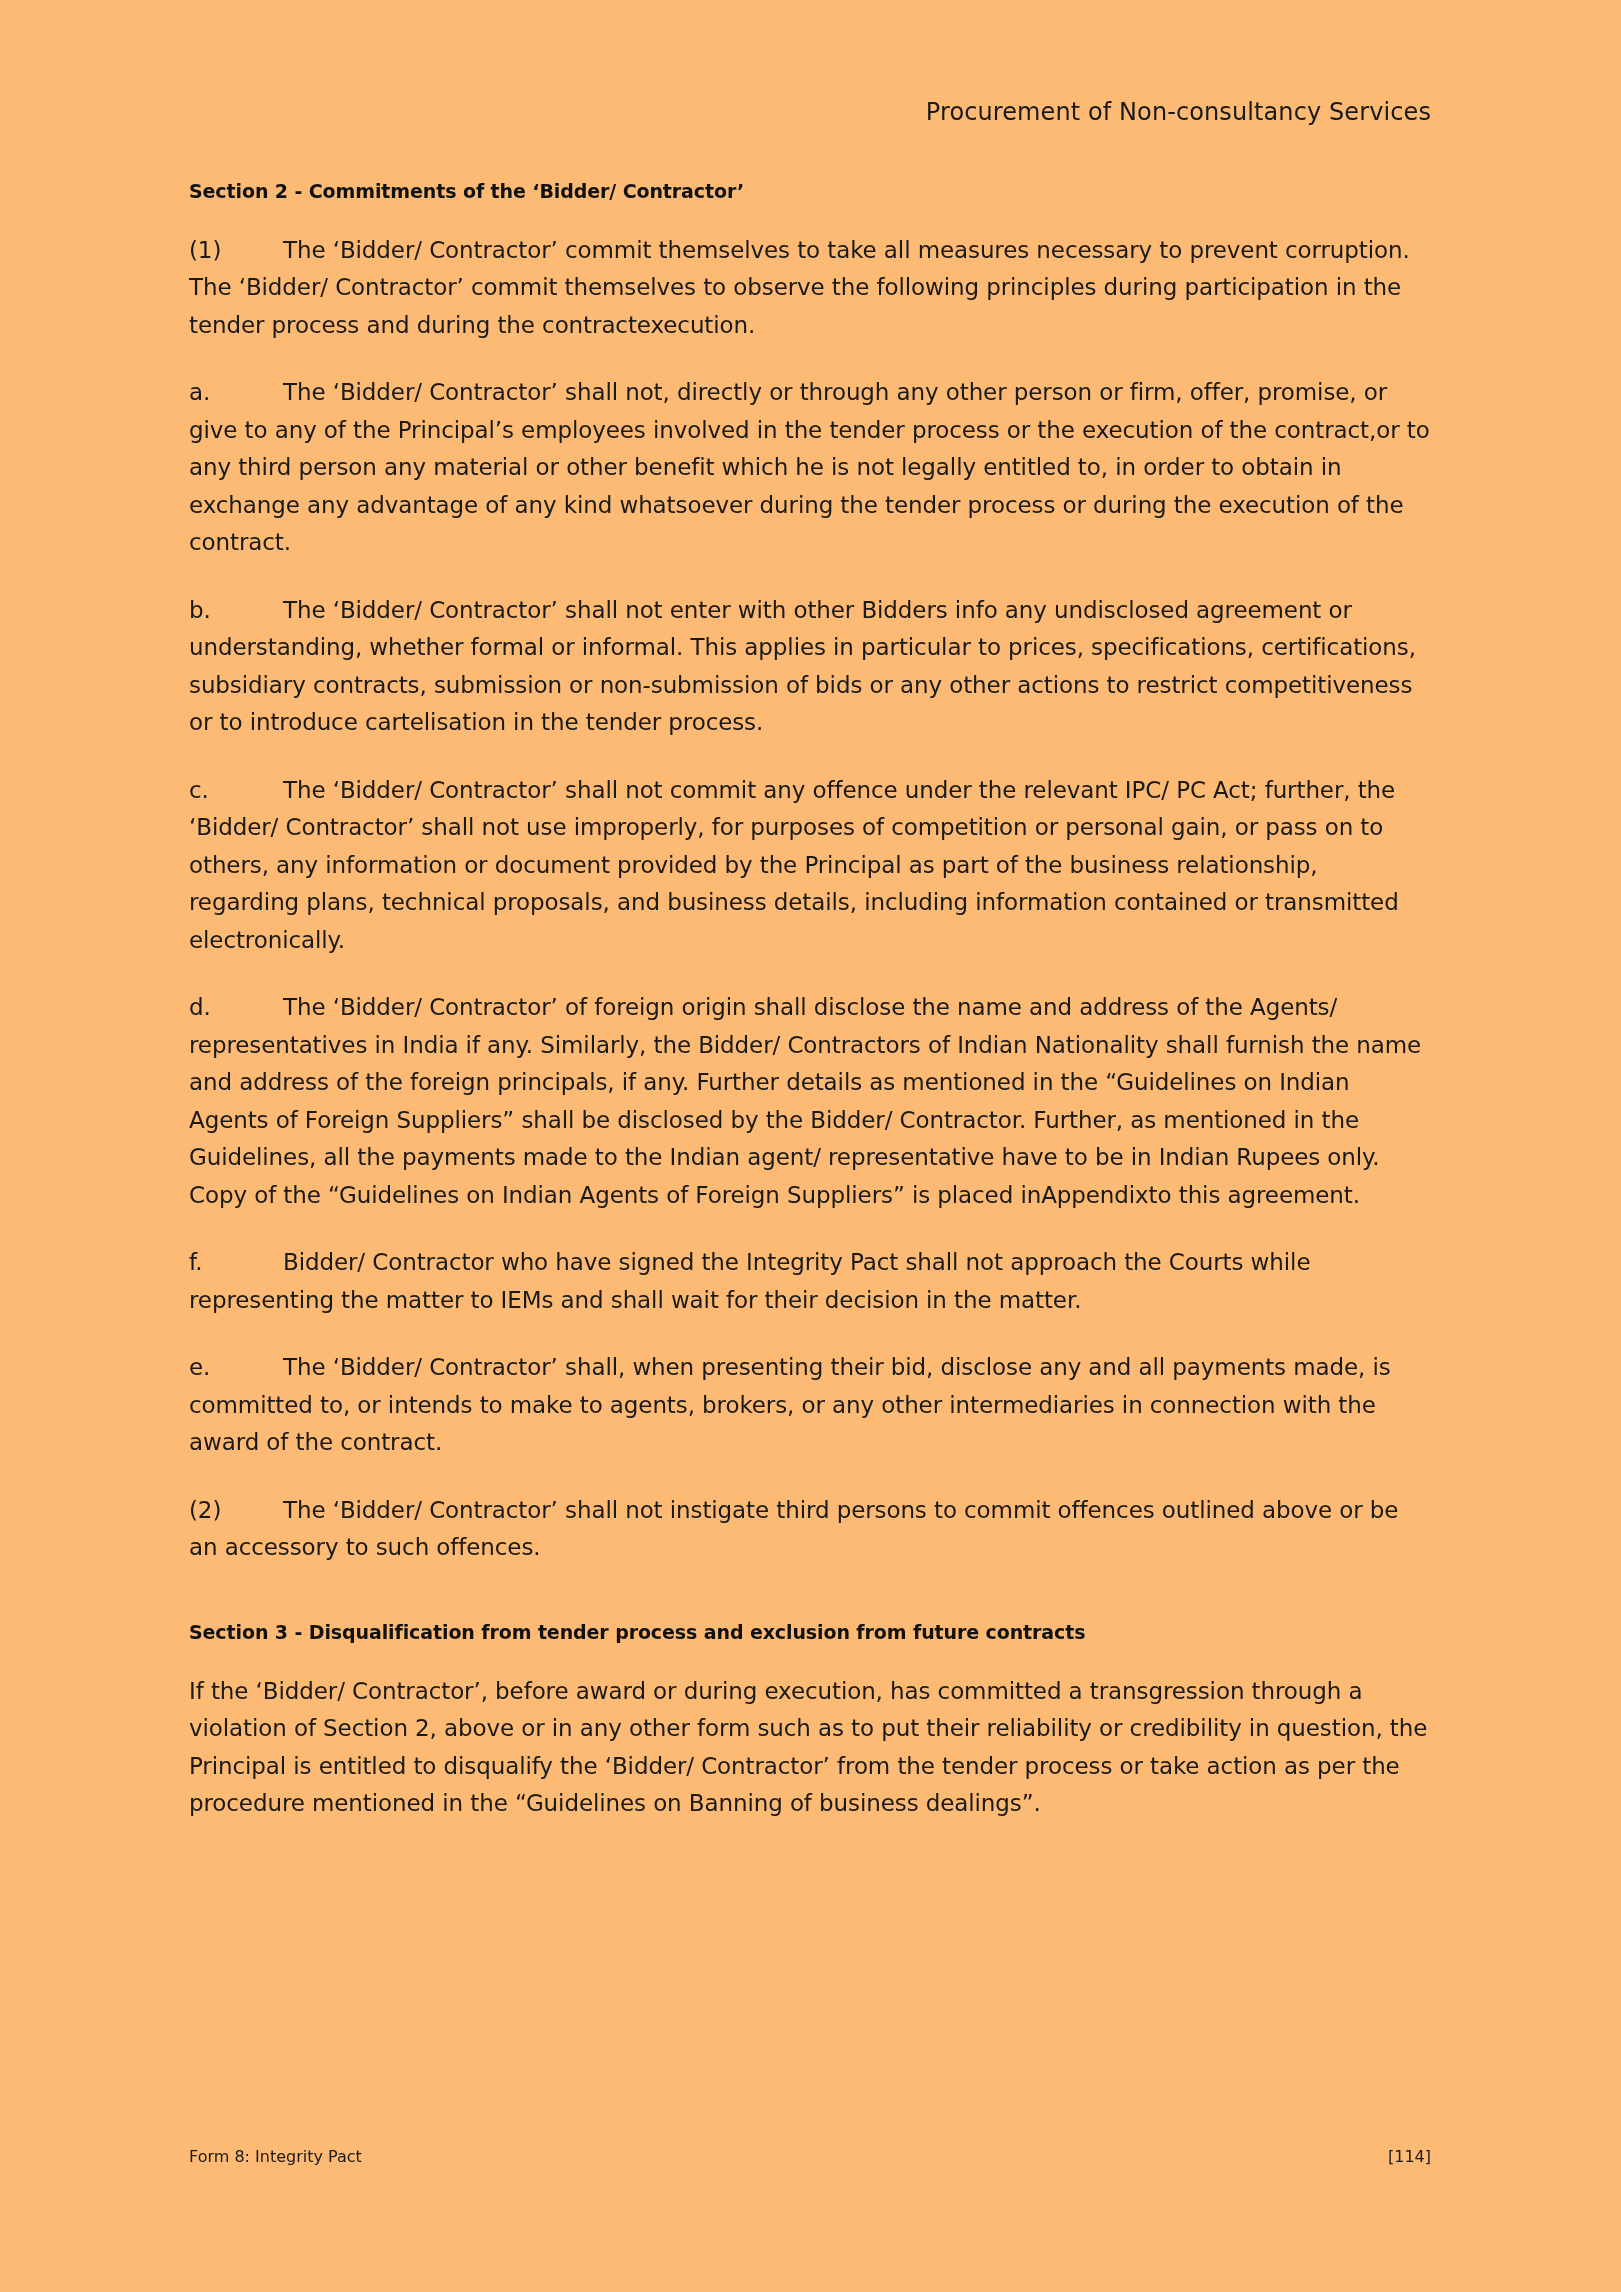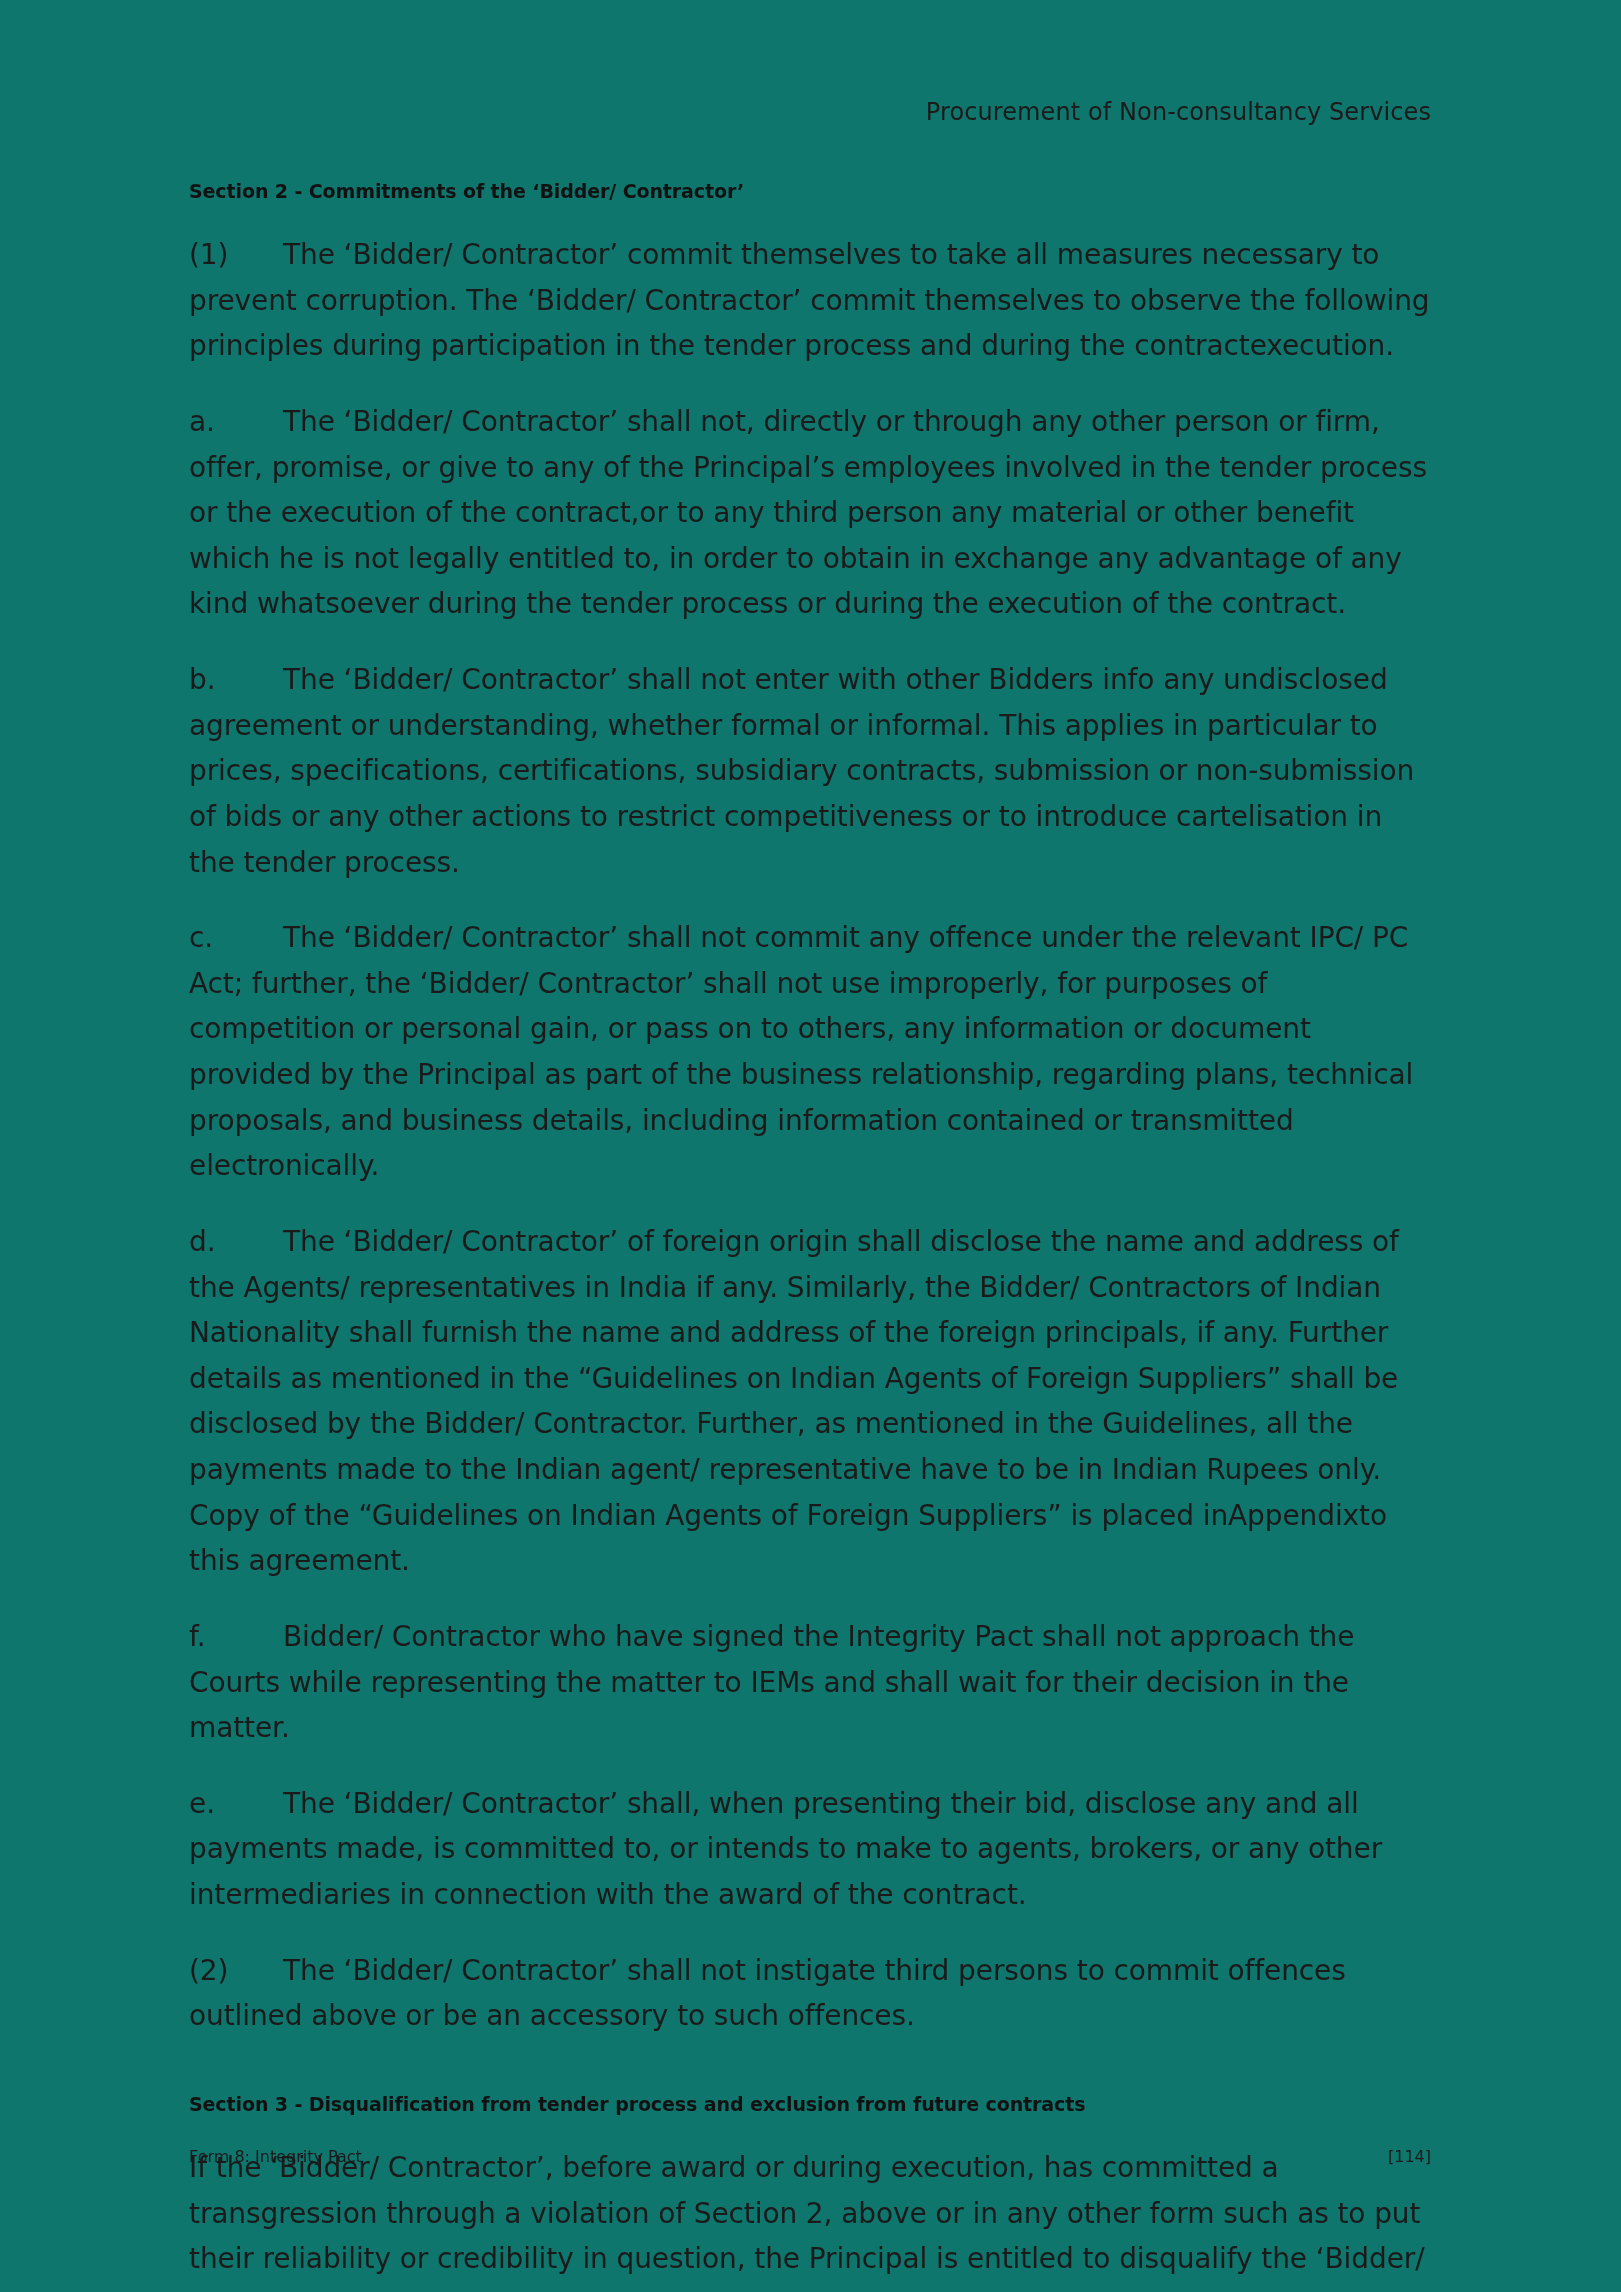--- a/index.html
+++ b/index.html
@@ -6,21 +6,21 @@
     margin: 0;
     padding: 0;
     background: #ffffff;
   }
   body {
     font-family: "Liberation Serif", serif;
   }
   .page {
     width: 1621px;
     height: 2293px;
-    background: #0f766e;
+    background: #fdba74;
     position: relative;
     box-sizing: border-box;
     padding: 0;
     overflow: hidden;
   }
   .content {
     position: absolute;
     left: 189px;
     top: 0;
     width: 1242px;
@@ -38,21 +38,21 @@
     font-family: "DejaVu Sans", sans-serif;
     font-size: 19px;
     font-weight: bold;
     color: #111111;
     margin-top: 54px;
     margin-bottom: 0;
     letter-spacing: -0.1px;
   }
   p.para {
     font-family: "DejaVu Sans", sans-serif;
-    font-size: 28px;
+    font-size: 23px;
     color: #1a1a1a;
     line-height: 1.63;
     margin: 30px 0 0 0;
     text-align: left;
     letter-spacing: -0.1px;
   }
   p.para .lbl {
     display: inline-block;
     min-width: 94px;
   }

